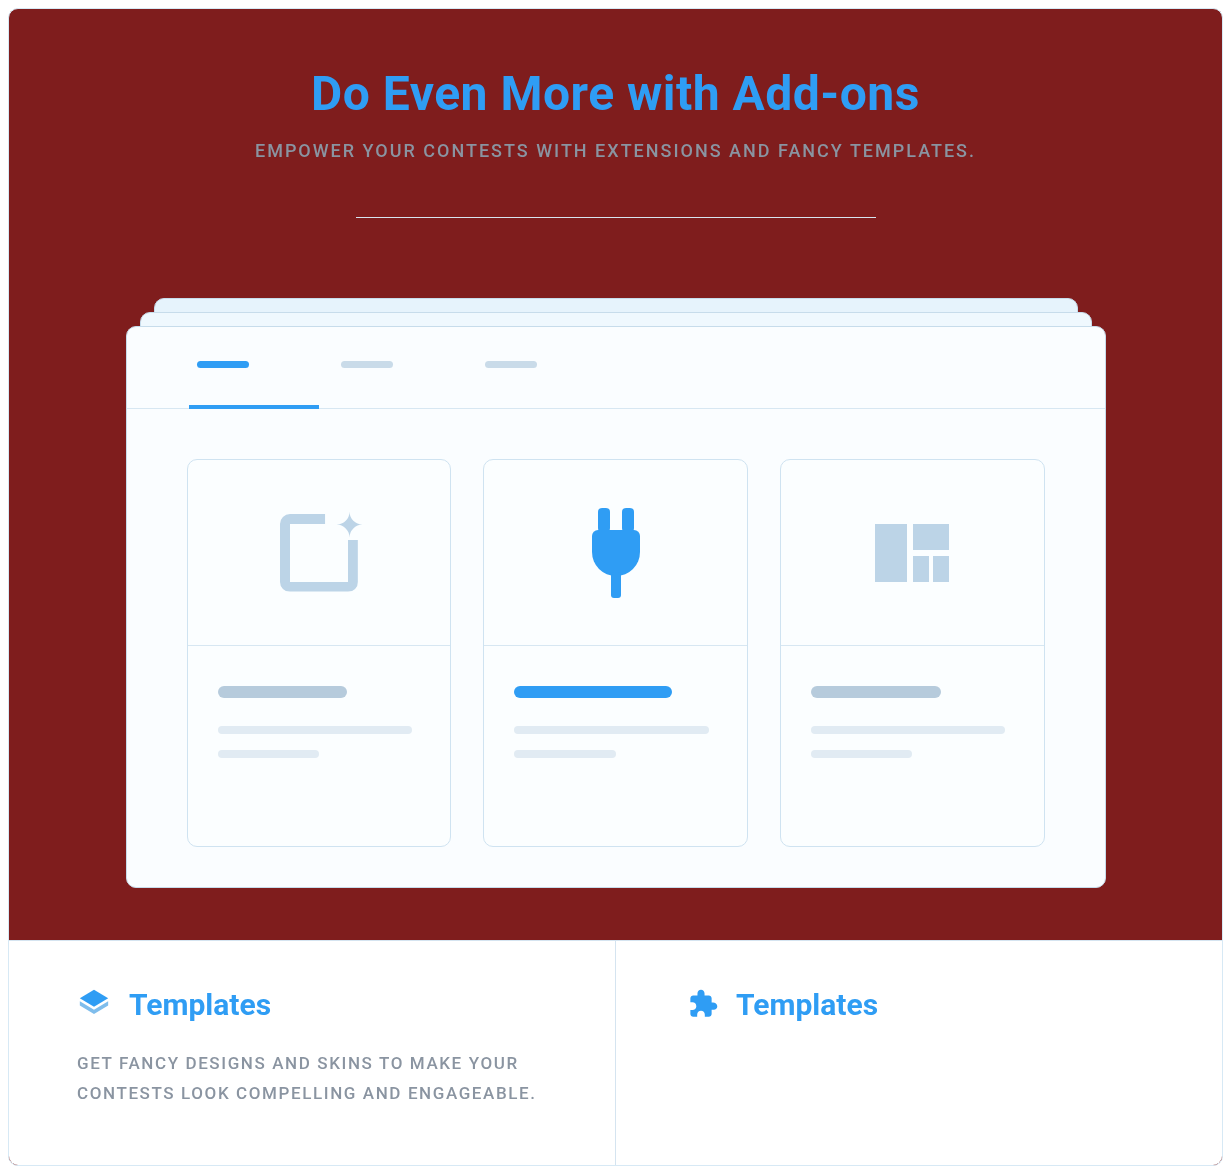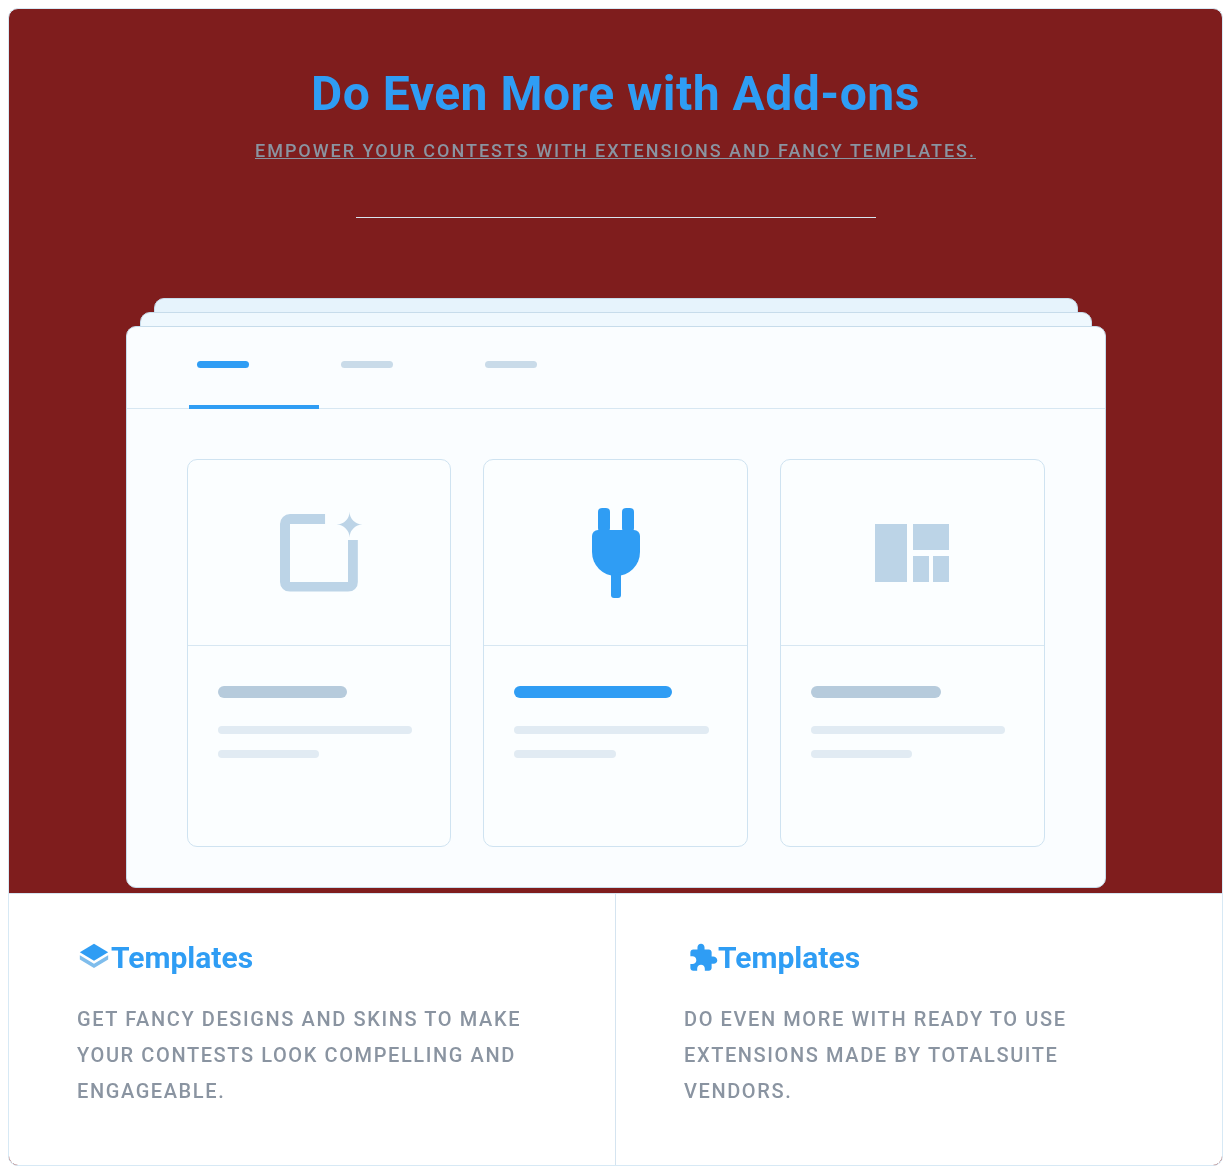--- a/index.html
+++ b/index.html
@@ -28,21 +28,20 @@
     font-weight: 700;
     color: #2f9df4;
     letter-spacing: 0.5px;
   }
   .subtitle {
     margin-top: 18px;
     font-size: 18px;
     letter-spacing: 2px;
     color: #8a94a1;
     font-weight: 500;
-    text-decoration: underline;
   }
   .divider {
     width: 520px;
     height: 1px;
     background: #d7e4ef;
     margin: 56px auto 0;
   }
 
   
   .mock-wrap {
@@ -201,29 +200,29 @@
     display: flex;
     background: #ffffff;
     border-top: 1px solid #d5e4f0;
   }
   .feature {
     flex: 1;
     padding: 46px 52px 56px 68px;
   }
   .feature:first-child { border-right: 1px solid #d5e4f0; }
   .feat-head {
-    display: flex; align-items: center; 
+    display: flex; align-items: center; gap: 18px;
     margin-bottom: 26px;
   }
   .feat-head svg { width: 34px; height: 34px; flex-shrink: 0; }
   .feat-title {
     font-size: 30px; font-weight: 700; color: #2f9df4;
   }
   .feat-desc {
-    font-size: 20px;
+    font-size: 17px;
     letter-spacing: 1.6px;
     line-height: 1.8;
     color: #8a94a1;
     font-weight: 500;
   }
 </style>
 </head>
 <body>
 
 <div class="outer">
@@ -315,17 +314,16 @@
       </div>
       <div class="feat-desc">GET FANCY DESIGNS AND SKINS TO MAKE YOUR CONTESTS LOOK COMPELLING AND ENGAGEABLE.</div>
     </div>
     <div class="feature">
       <div class="feat-head">
         <svg viewBox="0 0 24 24">
           <path fill="#2f9df4" d="M20.5 11h-1V8c0-1.1-.9-2-2-2h-3V4.5C14.5 3.1 13.4 2 12 2S9.5 3.1 9.5 4.5V6h-3C5.4 6 4.5 6.9 4.5 8v2.8H6c1.5 0 2.7 1.2 2.7 2.7S7.5 16.2 6 16.2H4.5V19c0 1.1.9 2 2 2h2.8v-1.5c0-1.5 1.2-2.7 2.7-2.7s2.7 1.2 2.7 2.7V21h2.8c1.1 0 2-.9 2-2v-3h1.5c1.4 0 2.5-1.1 2.5-2.5S21.9 11 20.5 11z"></path>
         </svg>
         <div class="feat-title">Templates</div>
       </div>
-      <div class="feat-desc">DO EVEN MORE WITH READY TO USE EXTENSIONS MADE BY TOTALSUITE VENDORS.</div>
     </div>
   </div>
 
 </div>
 
 </body></html>

